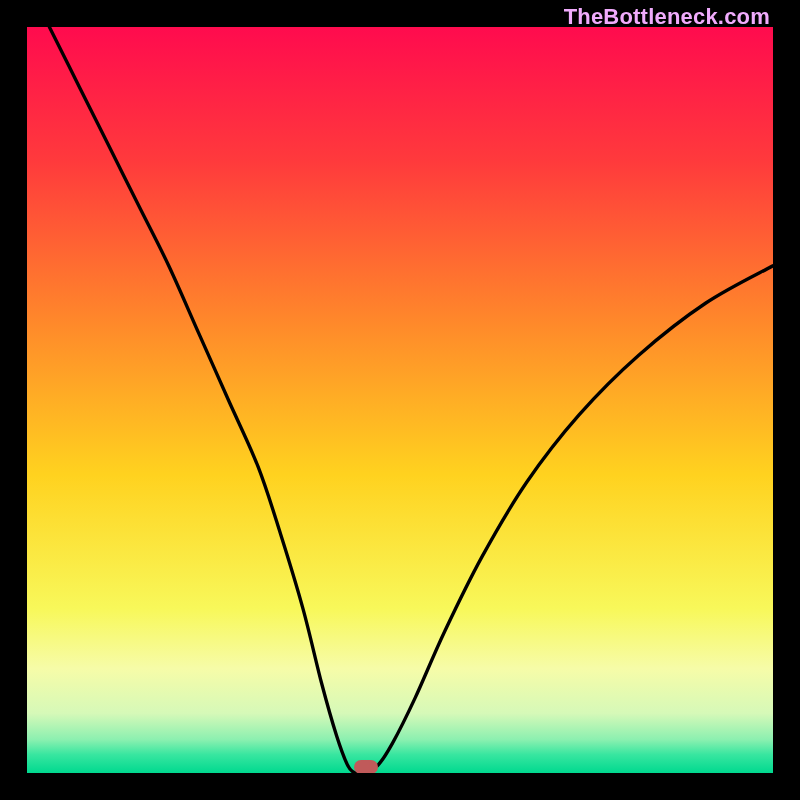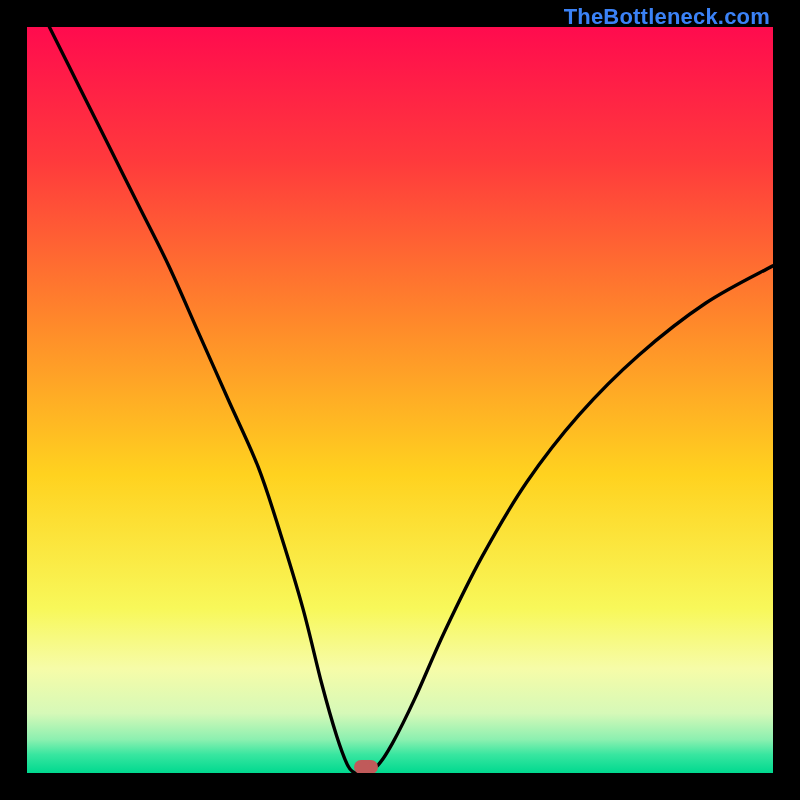--- a/index.html
+++ b/index.html
@@ -28,21 +28,21 @@
     position: absolute;
     inset: 0;
   }
   .watermark {
     position: absolute;
     top: 4px;
     right: 30px;
     font-family: Arial, Helvetica, sans-serif;
     font-size: 22px;
     font-weight: bold;
-    color: #3b82f6;
+    color: #f0abfc;
     letter-spacing: 0.2px;
     user-select: none;
   }
   svg.curve {
     position: absolute;
     inset: 0;
   }
   .marker {
     position: absolute;
     width: 24px;

